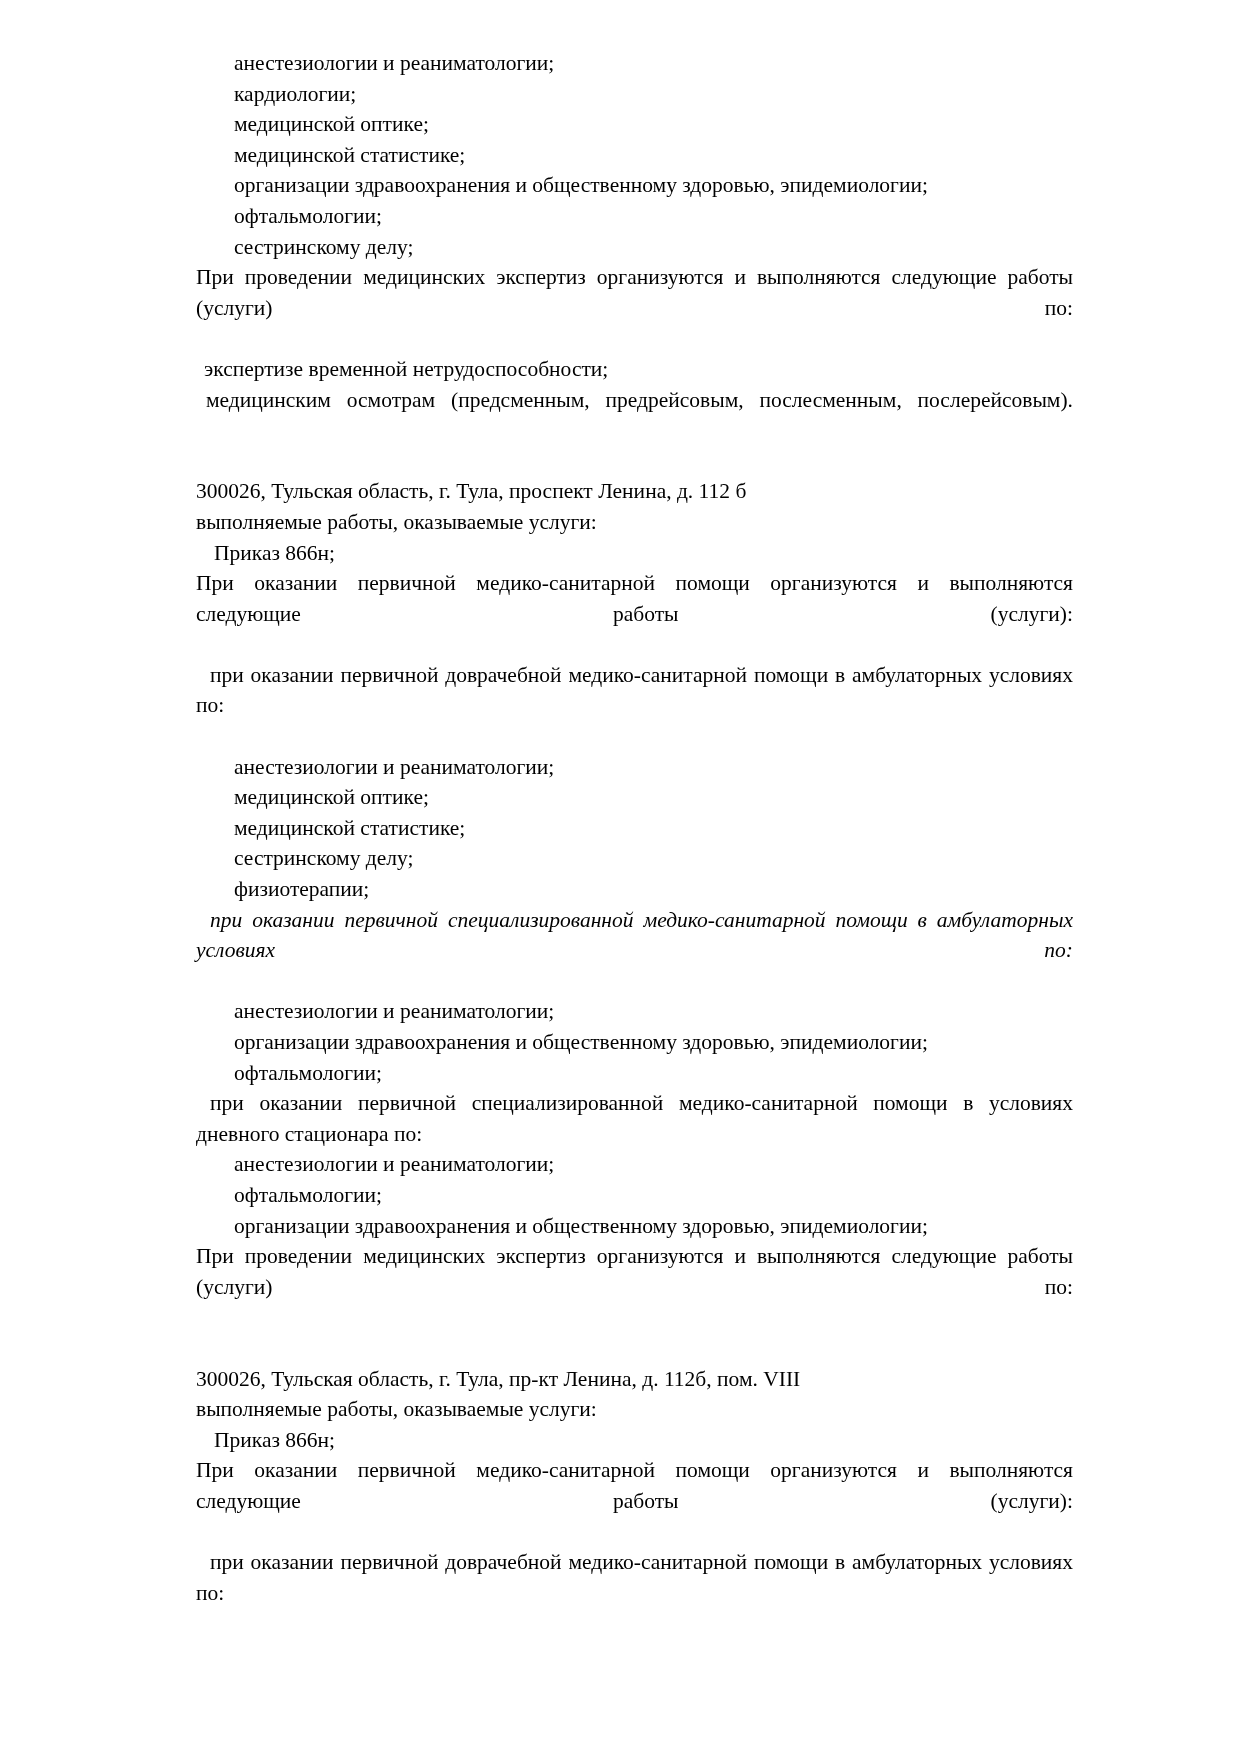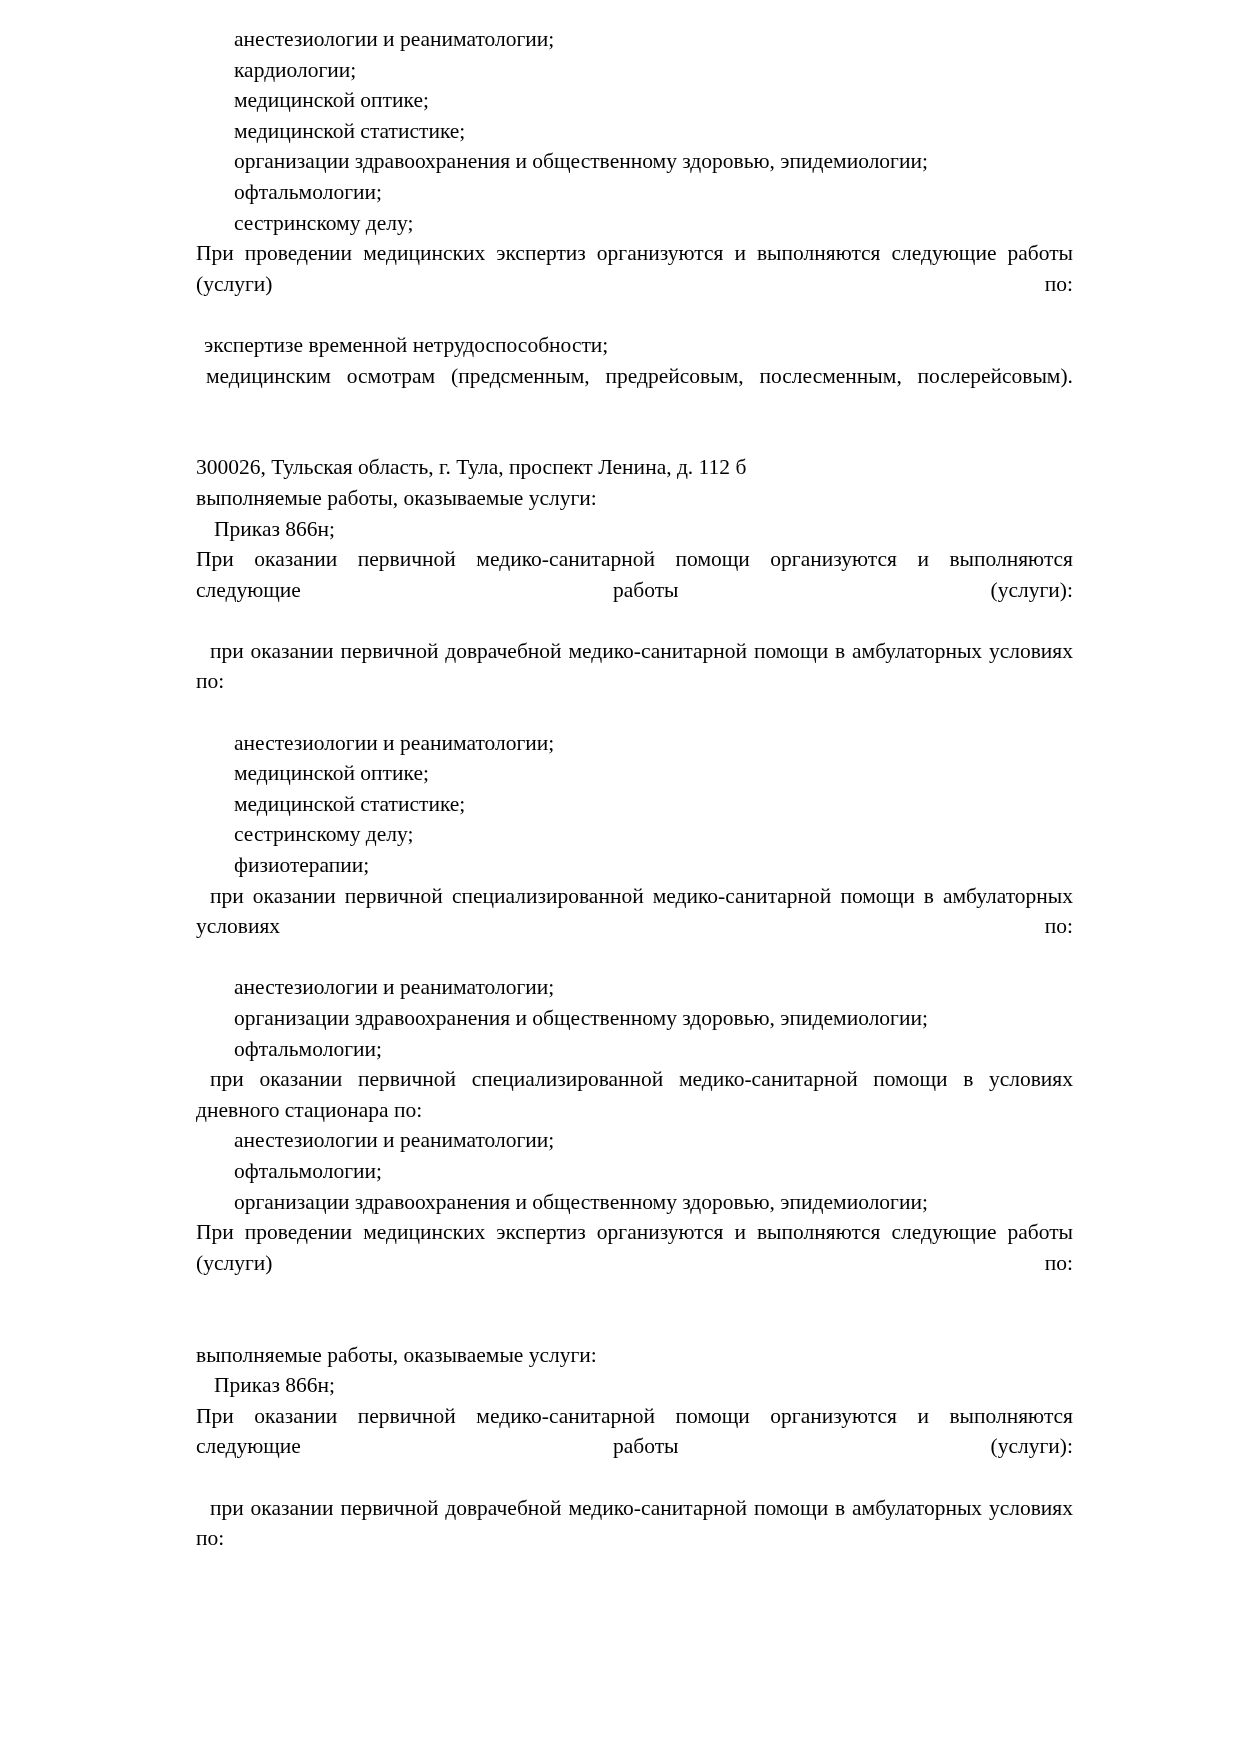--- a/index.html
+++ b/index.html
@@ -10,21 +10,21 @@
   body {
     font-family: "Liberation Serif", "DejaVu Serif", serif;
     color: #000000;
   }
   .page {
     position: relative;
     width: 1144px;
     height: 1755px;
     background: #ffffff;
     box-sizing: border-box;
-    padding: 24px 168px 0 196px;
+    padding: 48px 168px 0 196px;
     overflow: hidden;
   }
   .doc-body {
     width: 877px;
     font-size: 21.5px;
     line-height: 30.6px;
   }
   
   p {
     margin: 0;
@@ -94,34 +94,35 @@
       <p class="addr">300026, Тульская область, г. Тула, проспект Ленина, д. 112 б</p>
       <p class="addr">выполняемые работы, оказываемые услуги:</p>
       <p class="sub">Приказ 866н;</p>
       <p class="j">При оказании первичной медико-санитарной помощи организуются и выполняются следующие работы (услуги):</p>
       <p class="j" style="text-indent:14px;">при оказании первичной доврачебной медико-санитарной помощи в амбулаторных условиях по:</p>
       <p class="item">анестезиологии и реаниматологии;</p>
       <p class="item">медицинской оптике;</p>
       <p class="item">медицинской статистике;</p>
       <p class="item">сестринскому делу;</p>
       <p class="item">физиотерапии;</p>
-      <p class="j" style="text-indent:14px;">при оказании первичной специализированной медико-санитарной помощи в амбулаторных условиях по:</p>
+      <p class="j" style="text-indent:14px;font-style:italic;">при оказании первичной специализированной медико-санитарной помощи в амбулаторных условиях по:</p>
       <p class="item">анестезиологии и реаниматологии;</p>
       <p class="item-wide">организации здравоохранения и общественному здоровью, эпидемиологии;</p>
       <p class="item">офтальмологии;</p>
       <p class="para" style="text-indent:14px;">при оказании первичной специализированной медико-санитарной помощи в условиях дневного стационара по:</p>
       <p class="item">анестезиологии и реаниматологии;</p>
       <p class="item">офтальмологии;</p>
       <p class="item-wide">организации здравоохранения и общественному здоровью, эпидемиологии;</p>
       <p class="j">При проведении медицинских экспертиз организуются и выполняются следующие работы (услуги) по:</p>
     </div>
 
     <div class="gap"></div>
 
     <div>
+      <p class="addr">300026, Тульская область, г. Тула, пр-кт Ленина, д. 112б, пом. VIII</p>
       <p class="addr">выполняемые работы, оказываемые услуги:</p>
       <p class="sub">Приказ 866н;</p>
       <p class="j">При оказании первичной медико-санитарной помощи организуются и выполняются следующие работы (услуги):</p>
       <p class="j" style="text-indent:14px;">при оказании первичной доврачебной медико-санитарной помощи в амбулаторных условиях по:</p>
 
     </div>
 
   </div>
 </div>
 

